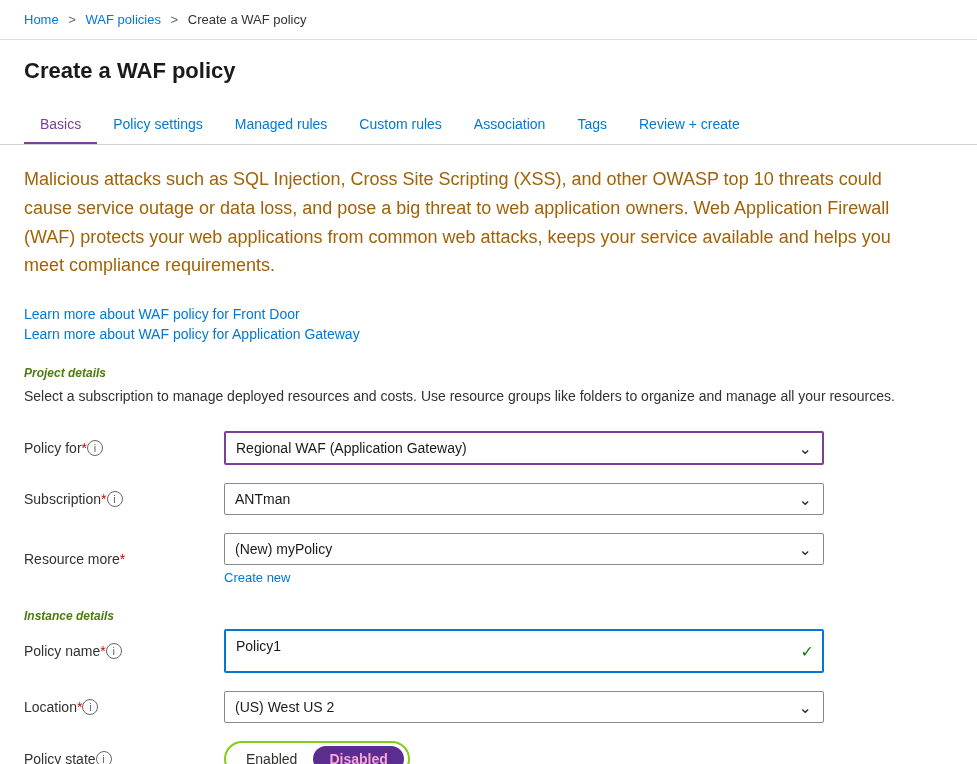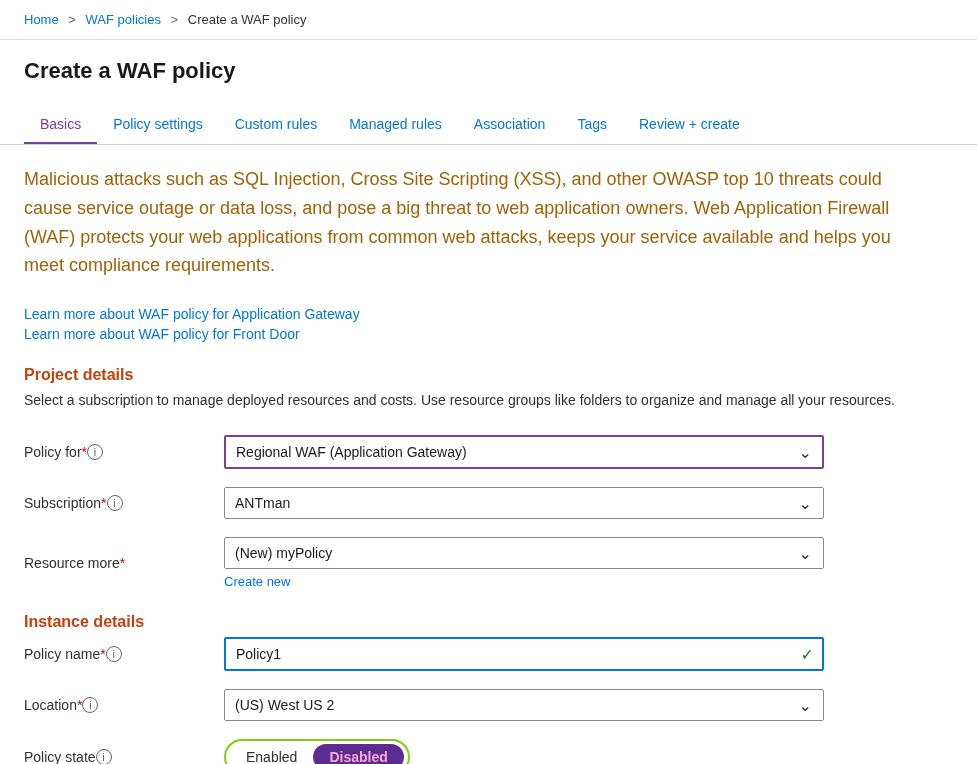--- a/index.html
+++ b/index.html
@@ -72,24 +72,25 @@
     }
 
     .link-blue {
       color: #0078d4;
       text-decoration: none;
       display: block;
       margin-bottom: 4px;
     }
 
     .section-title {
-      font-size: 16px;
+      font-size: 12px;
       font-weight: 700;
       margin: 24px 0 6px 0;
-      color: #c2410c;
+      color: #4d7c0f;
+      font-style: italic;
     }
 
     .section-desc {
       font-size: 14px;
       color: #323130;
       margin-bottom: 24px;
       max-width: 900px;
       line-height: 1.5;
     }
 
@@ -172,21 +173,21 @@
     .create-new-link {
       display: block;
       color: #0078d4;
       text-decoration: none;
       font-size: 13px;
       margin-top: 5px;
     }
 
     .text-input {
       width: 100%;
-      padding: 7px 32px 7px 10px;
+      padding: 7px 32px 17px 10px;
       border: 2px solid #0078d4;
       border-radius: 2px;
       font-size: 14px;
       color: #1a1a1a;
       background: #fff;
       outline: none;
       position: relative;
     }
 
     .input-wrapper {
@@ -244,33 +245,33 @@
   <span class="breadcrumb-current">Create a WAF policy</span>
 </div>
 
 <div class="page-header">
   <h1 class="page-title">Create a WAF policy</h1>
 </div>
 
 <div class="tabs-container">
   <div class="tab active">Basics</div>
   <div class="tab">Policy settings</div>
+  <div class="tab">Managed rules</div>
   <div class="tab">Custom rules</div>
-  <div class="tab">Managed rules</div>
   <div class="tab">Association</div>
   <div class="tab">Tags</div>
   <div class="tab">Review + create</div>
 </div>
 
 <div class="content-area">
   
   <p class="description-text">Malicious attacks such as SQL Injection, Cross Site Scripting (XSS), and other OWASP top 10 threats could cause service outage or data loss, and pose a big threat to web application owners. Web Application Firewall (WAF) protects your web applications from common web attacks, keeps your service available and helps you meet compliance requirements.</p>
   <br>
+  <a href="#" class="link-blue">Learn more about WAF policy for Front Door</a>
   <a href="#" class="link-blue">Learn more about WAF policy for Application Gateway</a>
-  <a href="#" class="link-blue">Learn more about WAF policy for Front Door</a>
 
   
   <h2 class="section-title">Project details</h2>
   <p class="section-desc">Select a subscription to manage deployed resources and costs. Use resource groups like folders to organize and manage all your resources.</p>
 
   
   <div class="form-row">
     <div class="form-label">
       <span>Policy for</span>
       <span class="required-star">*</span>

